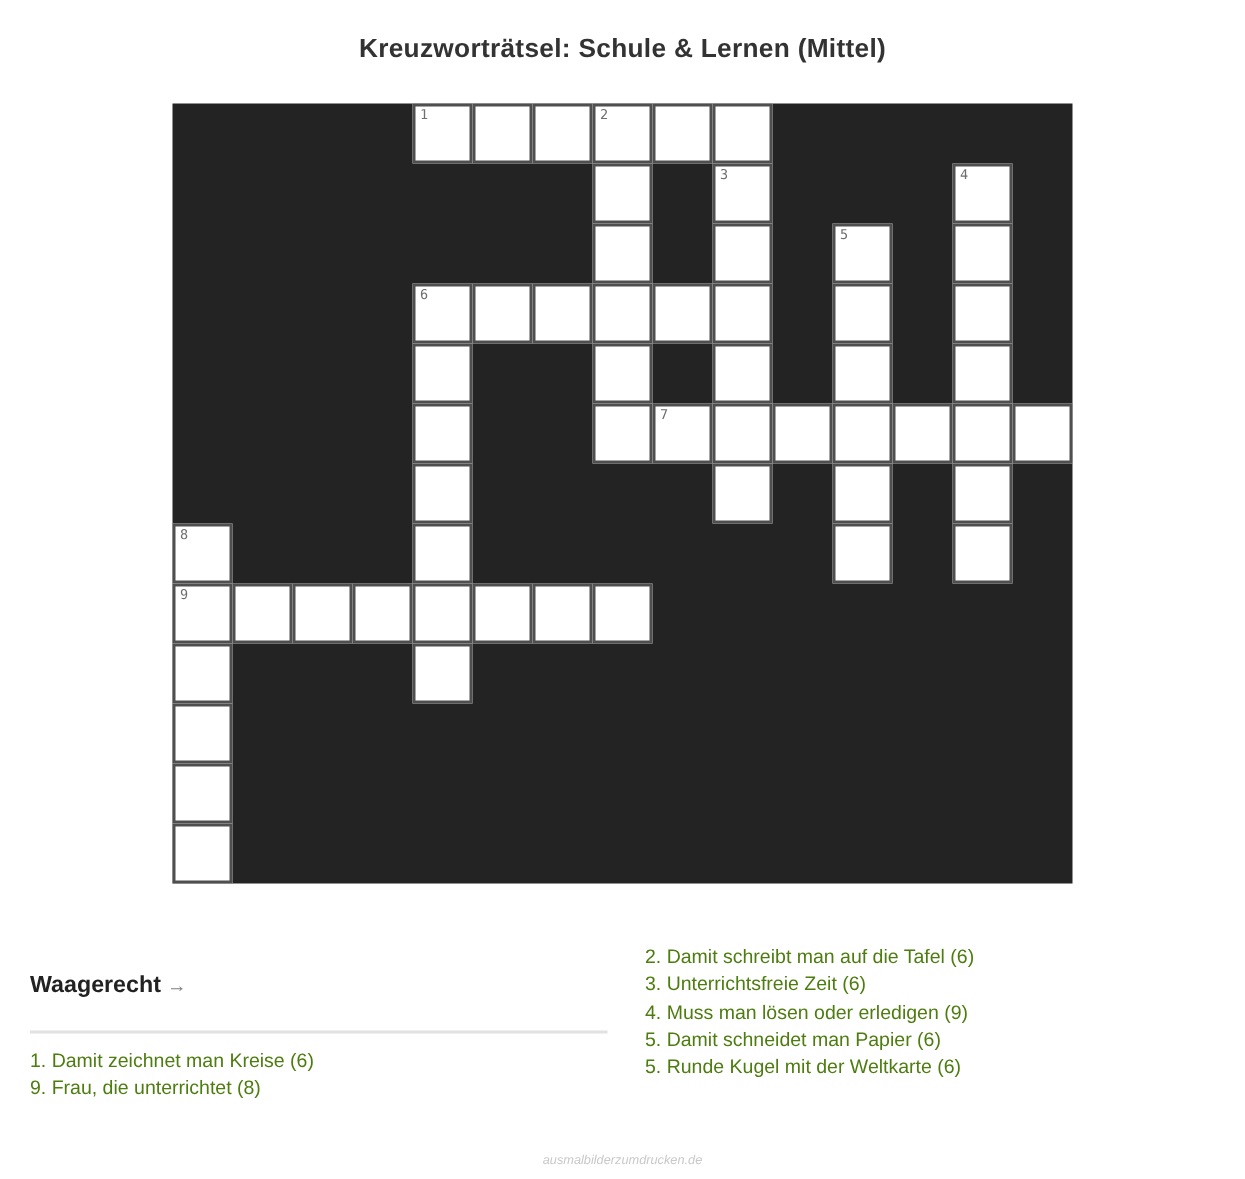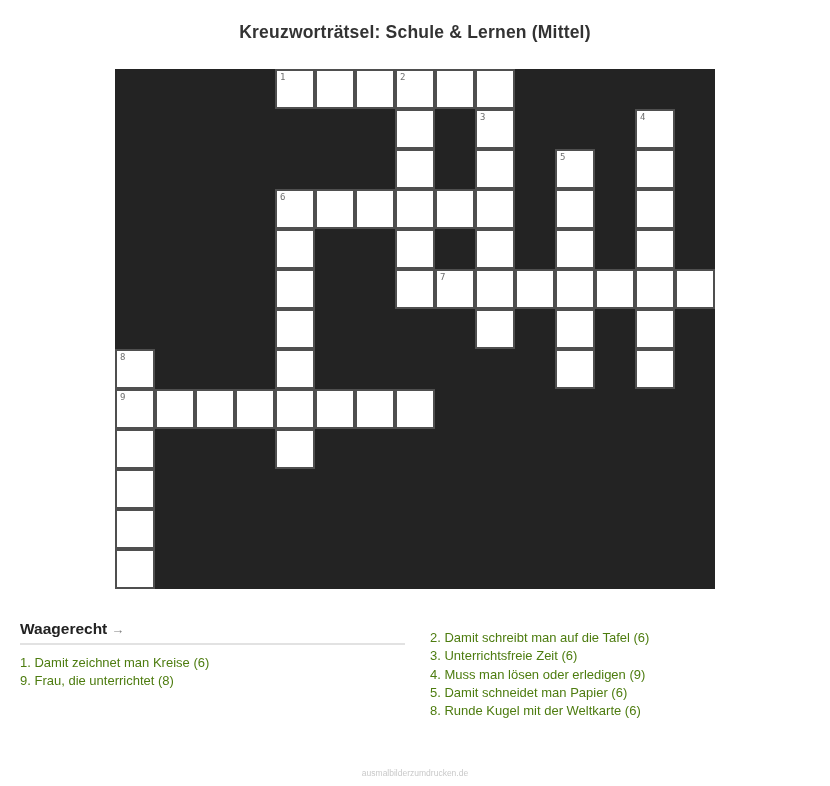--- a/index.html
+++ b/index.html
@@ -54,22 +54,23 @@
   .clue-col {
     position: absolute;
     top: 620px;
   }
   .clue-col.across { left: 20px;  width: 385px; }
   .clue-col.down   { left: 430px; width: 380px; }
   .clue-header {
     font-size: 15.5px;
     font-weight: bold;
     color: #222222;
-    padding-bottom: 5px;
+    padding-bottom: 21px;
     border-bottom: 2px solid var(--divider, #e2e2e2);
+    margin-top: 28px;
   }
   .clue-header .arrow {
     font-weight: normal;
     font-size: 13px;
     color: #808080;
     margin-left: 4px;
   }
   .clue-list { margin-top: 9px; }
   .clue {
     font-size: 13px;
@@ -77,20 +78,21 @@
     color: #4d7c0f;
   }
   .footer {
     position: absolute;
     top: 768px;
     left: 0;
     width: 100%;
     text-align: center;
     font-size: 8.5px;
     color: #c9c9c9;
+    font-style: italic;
   }
 </style>
 </head>
 <body>
 
 <div class="page">
 
   <div class="title">Kreuzworträtsel: Schule &amp; Lernen (Mittel)</div>
 
   <div class="grid">
@@ -179,19 +181,19 @@
         <div class="clue">9. Frau, die unterrichtet (8)</div>
       </div>
   </div>
 
   <div class="clue-col down">
     <div class="clue-list">
         <div class="clue">2. Damit schreibt man auf die Tafel (6)</div>
         <div class="clue">3. Unterrichtsfreie Zeit (6)</div>
         <div class="clue">4. Muss man lösen oder erledigen (9)</div>
         <div class="clue">5. Damit schneidet man Papier (6)</div>
-        <div class="clue">8. Runde Kugel mit der Weltkarte (6)</div>
+        <div class="clue">5. Runde Kugel mit der Weltkarte (6)</div>
       </div>
   </div>
 
   <div class="footer">ausmalbilderzumdrucken.de</div>
 
 </div>
 
 </body></html>

